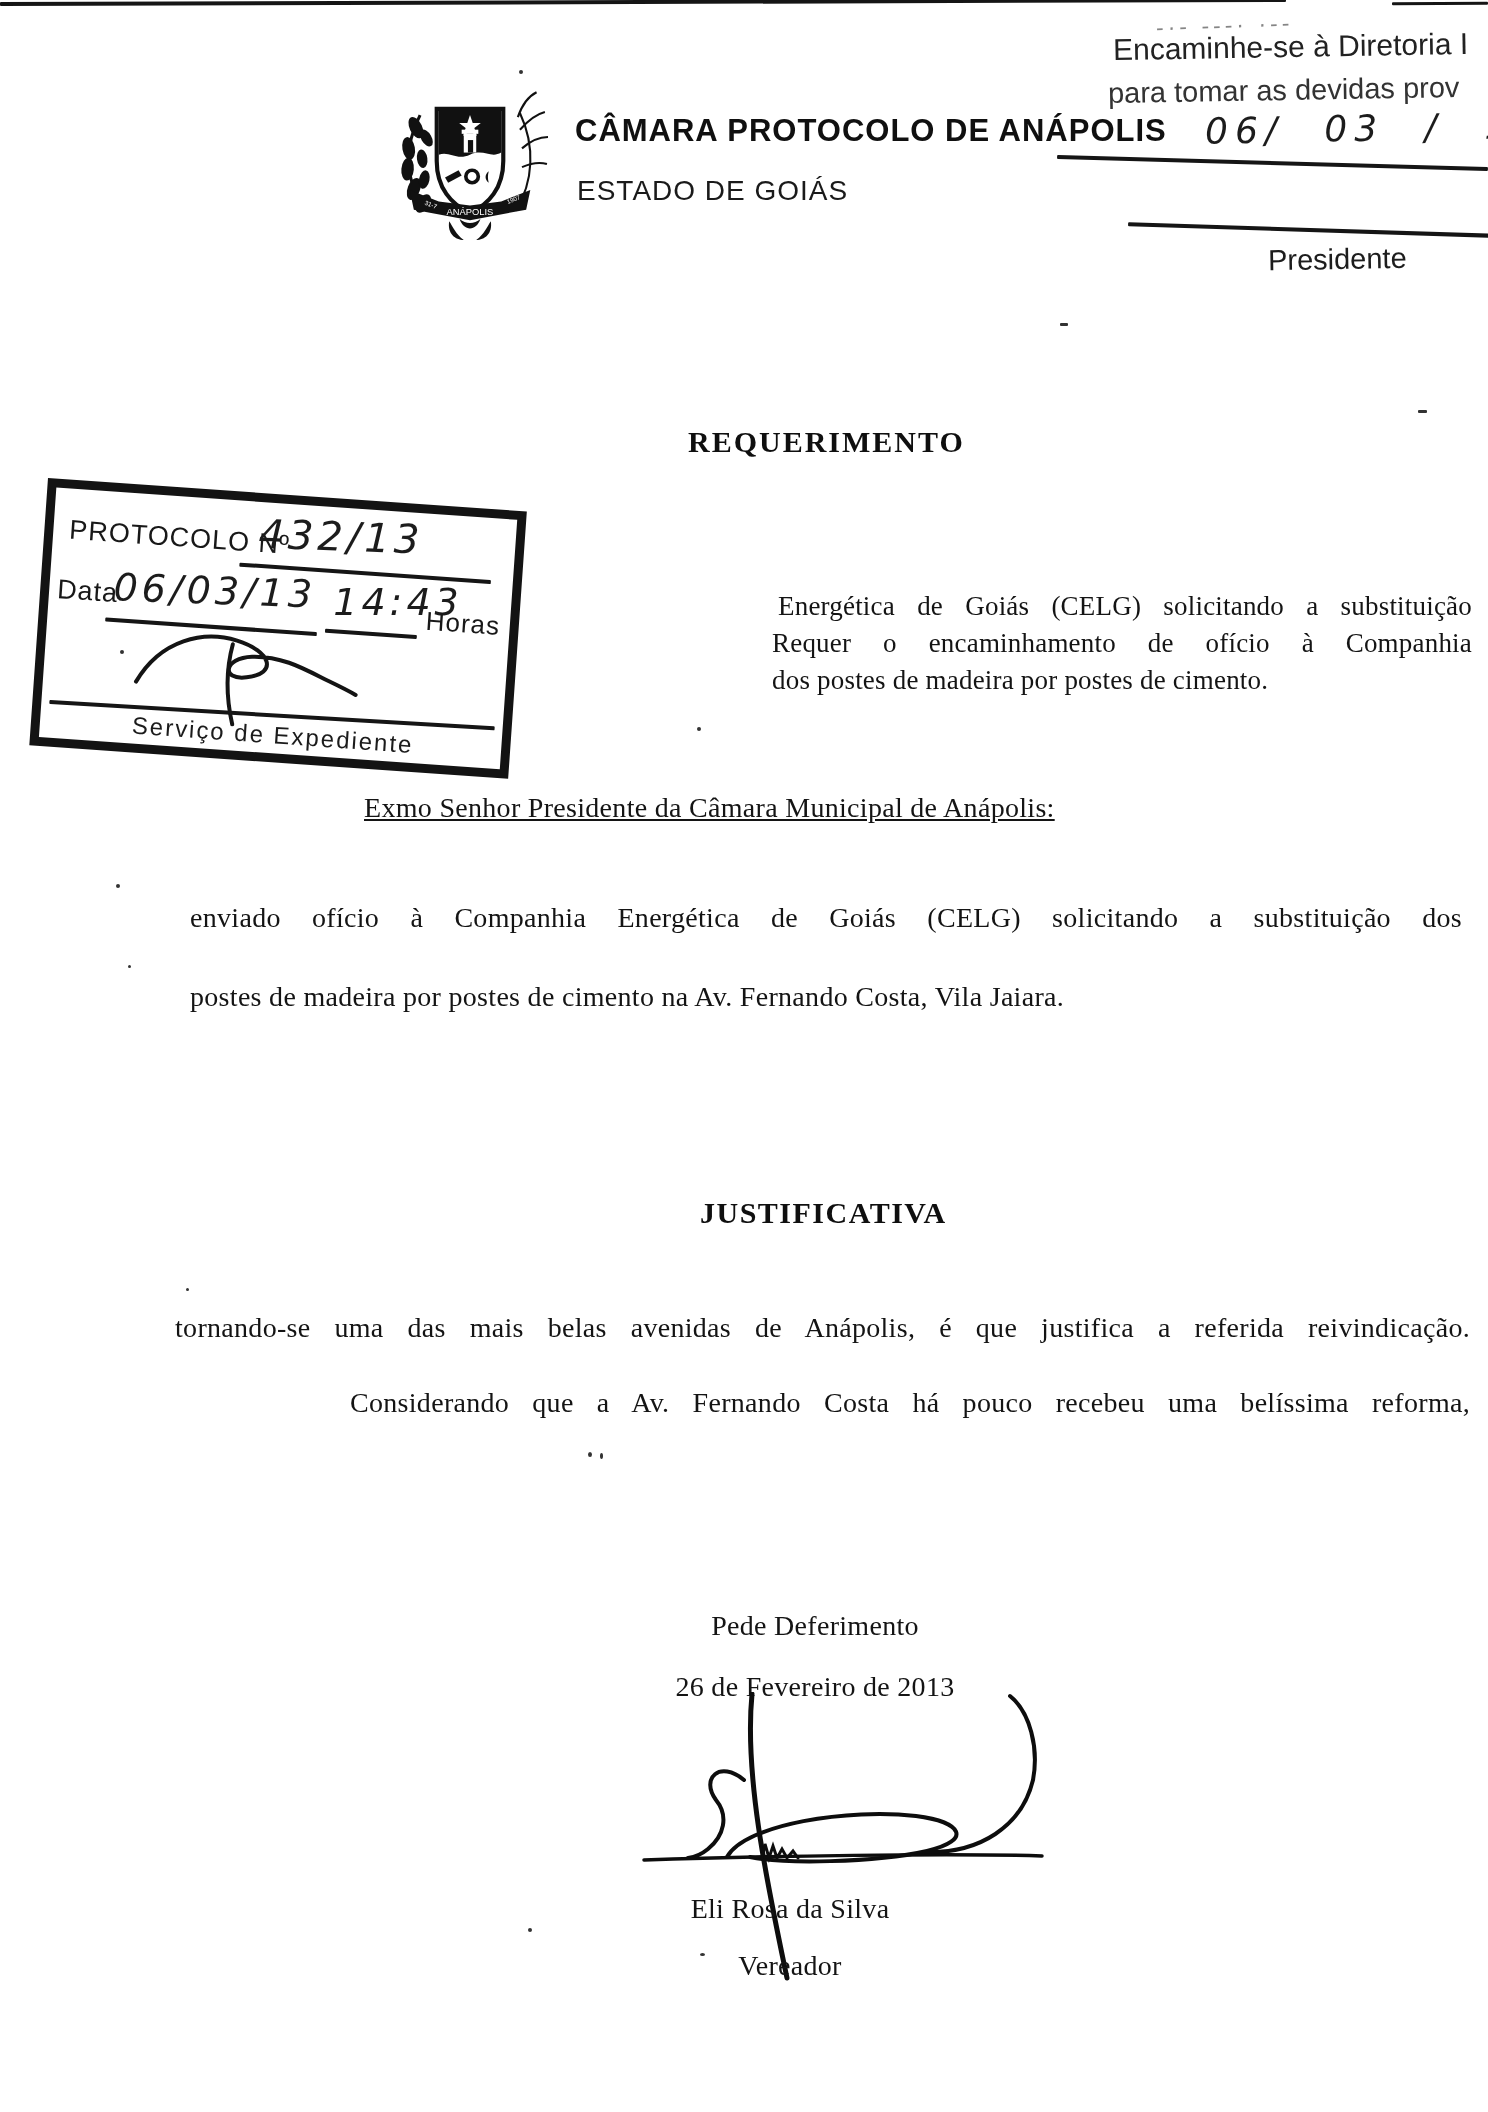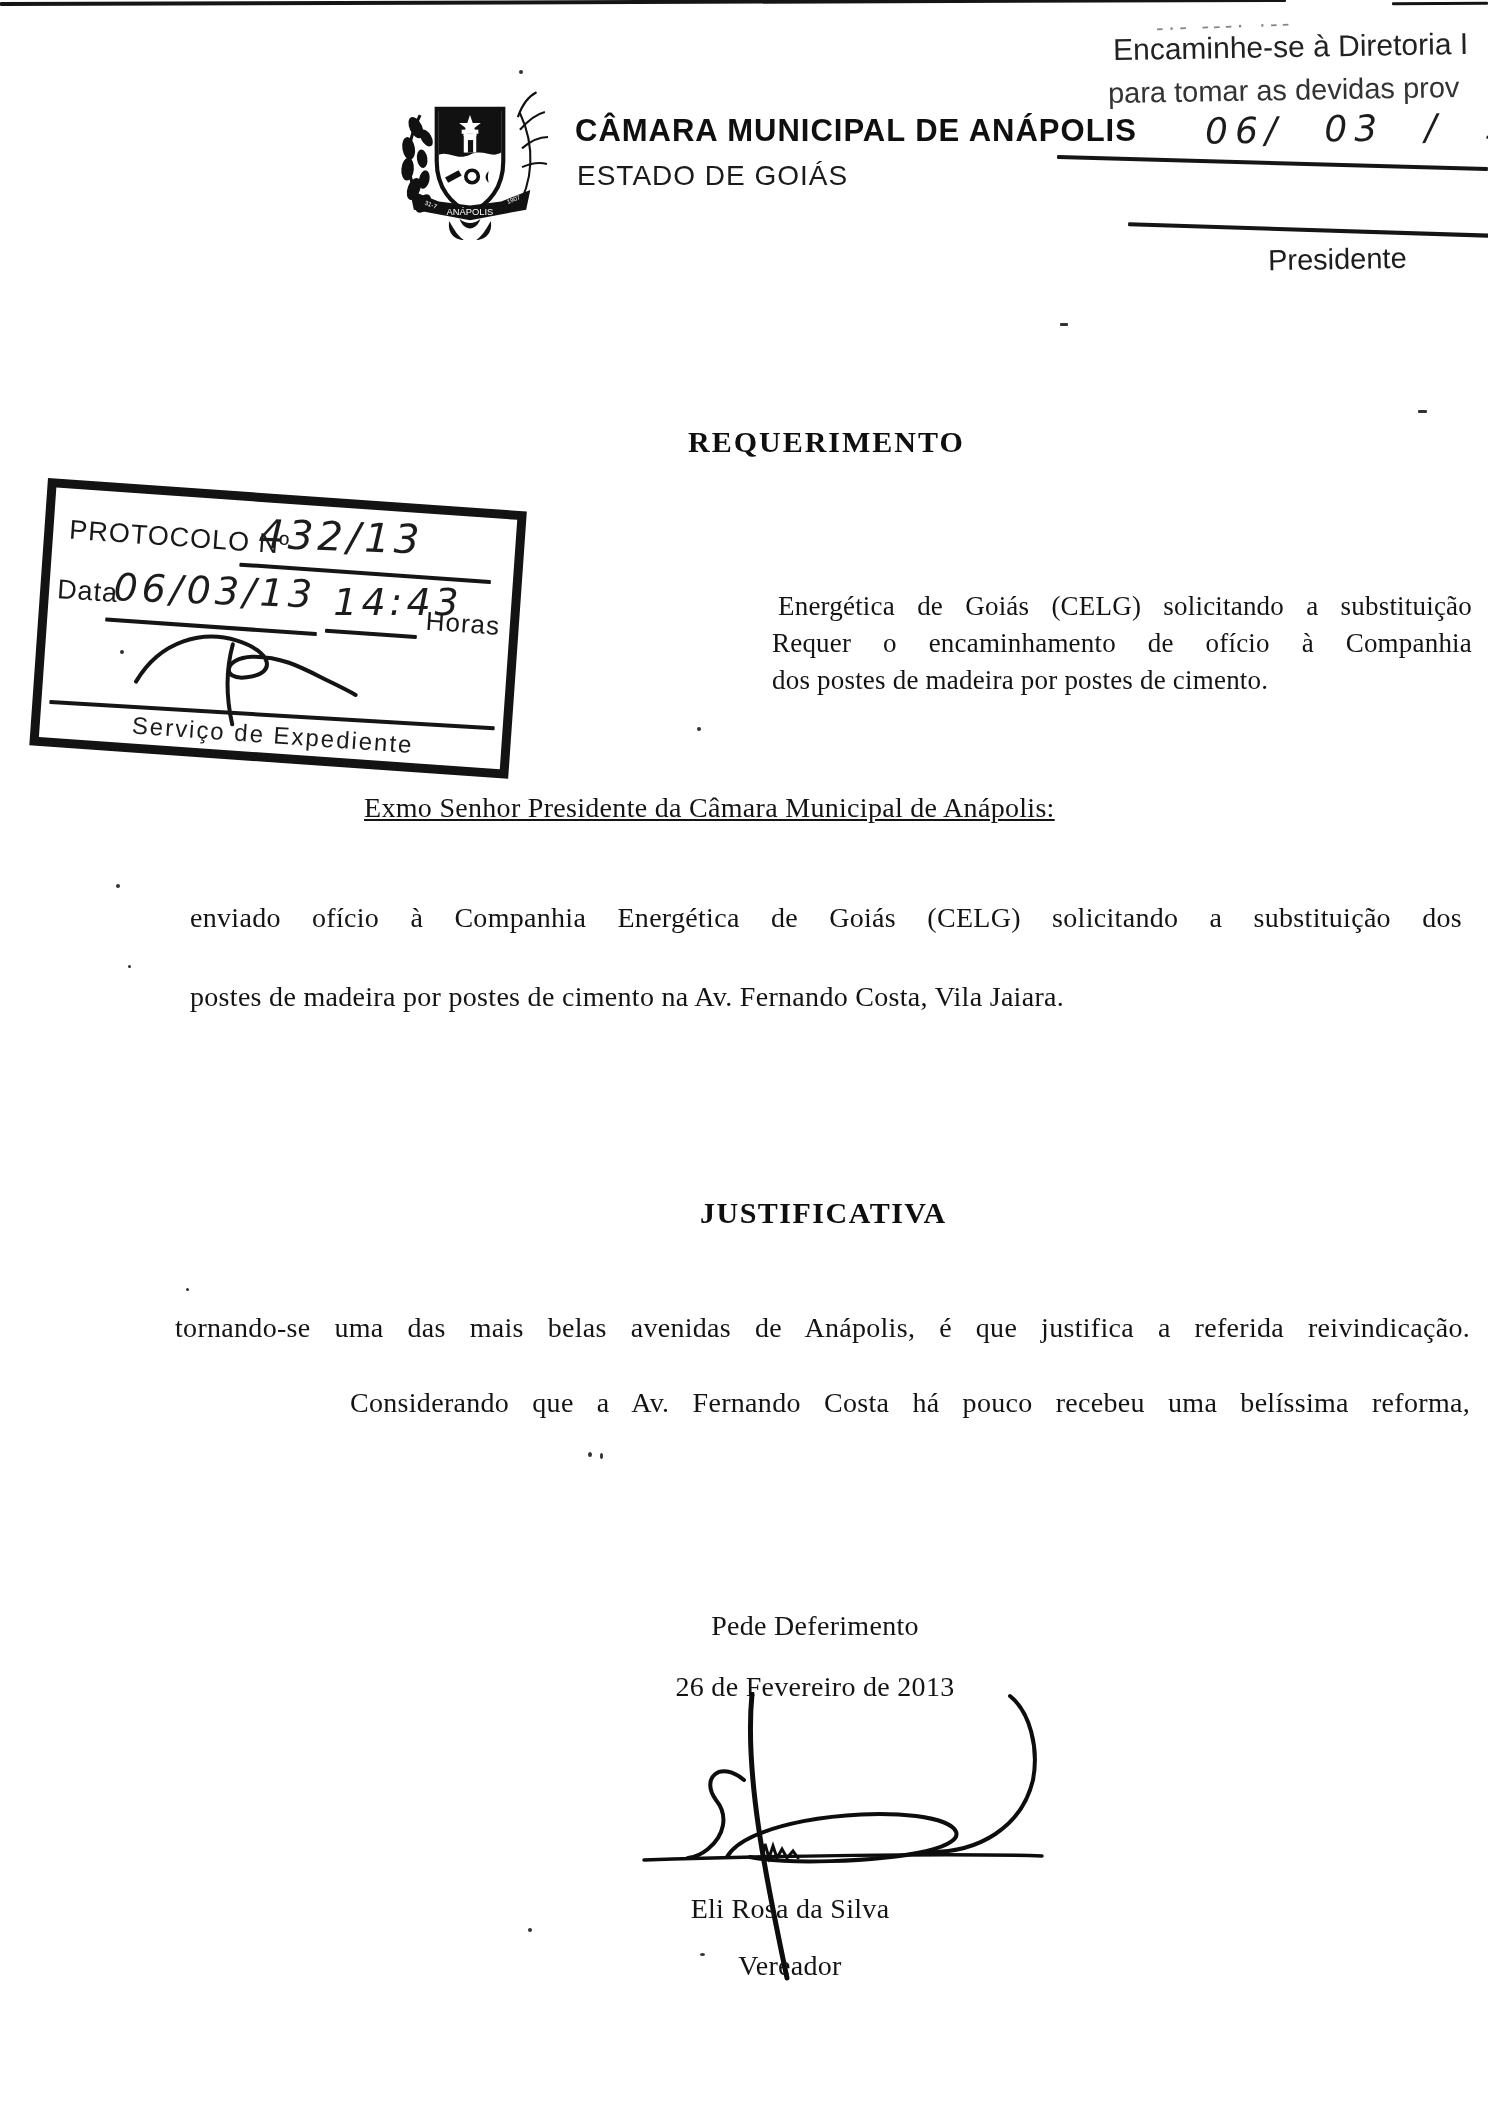--- a/index.html
+++ b/index.html
@@ -79,22 +79,22 @@
     <rect x="78" y="52" width="5" height="12" fill="#111"></rect>
     <path d="M56,88 l13,-7 l3,5 l-13,7 z" fill="#111"></path>
     <circle cx="82" cy="87" r="6" fill="none" stroke="#111" stroke-width="3.5"></circle>
     <path d="M98,82 c-4,3 -4,8 0,11 c-1,-4 -1,-7 0,-11" fill="#111"></path>
     <path d="M22,100 L50,111 L80,115 L110,111 L138,100 L134,119 L80,129 L26,119 Z" fill="#111"></path>
     <text x="80" y="124" font-size="9" fill="#fff" text-anchor="middle" font-family="Liberation Sans, sans-serif">ANÁPOLIS</text>
     <text x="36" y="114" font-size="6" fill="#fff" transform="rotate(20 36 114)" font-family="Liberation Sans, sans-serif">31-7</text>
     <text x="116" y="112" font-size="6" fill="#fff" transform="rotate(-20 120 112)" font-family="Liberation Sans, sans-serif">1907</text>
   </svg>
 
-  <div class="abs sans org-title" style="left:575px;top:113px;">CÂMARA MUNICIPAL DE ANÁPOLIS</div>
-  <div class="abs sans org-sub" style="left:577px;top:160px;">ESTADO DE GOIÁS</div>
+  <div class="abs sans org-title" style="left:575px;top:113px;">CÂMARA PROTOCOLO DE ANÁPOLIS</div>
+  <div class="abs sans org-sub" style="left:577px;top:175px;">ESTADO DE GOIÁS</div>
 
   <div class="abs serif doc-h" style="left:688px;top:425px;">REQUERIMENTO</div>
 
   <div class="abs pstamp" style="left:48px;top:478px;width:462px;height:250px;">
     <div class="abs sans ps-label" style="left:16px;top:26px;">PROTOCOLO Nº</div>
     <div class="abs hw ps-hw" style="left:205px;top:6px;">432/13</div>
     <div class="abs hline" style="left:188px;top:62px;width:252px;height:4px;"></div>
     <div class="abs sans ps-label" style="left:8px;top:86px;">Data</div>
     <div class="abs hw ps-hw" style="left:64px;top:70px;font-size:38px;">06/03/13</div>
     <div class="abs hline" style="left:58px;top:126px;width:212px;height:4px;"></div>

